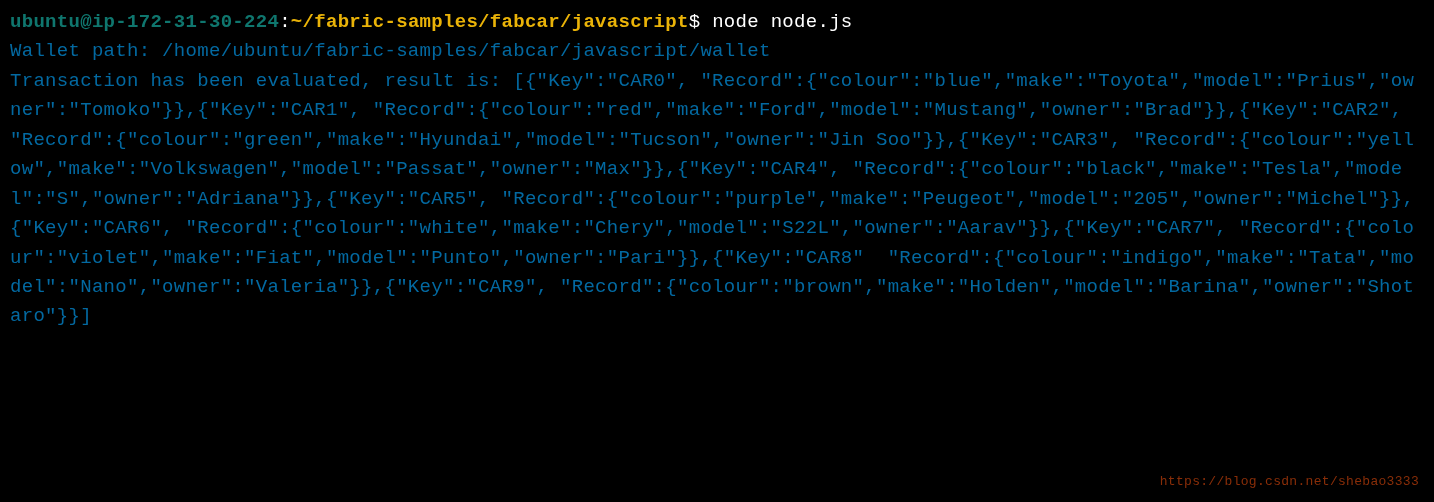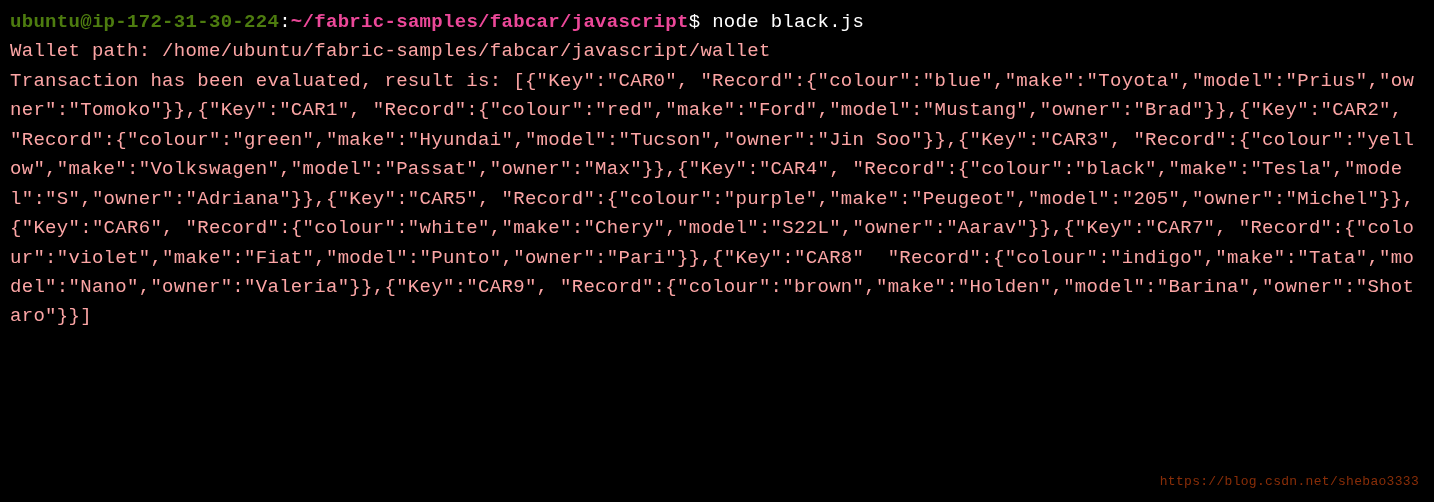--- a/index.html
+++ b/index.html
@@ -17,48 +17,48 @@
       width: 1434px;
       height: 502px;
       overflow: hidden;
       letter-spacing: 0.3px;
     }
     .terminal {
       white-space: pre-wrap;
       word-break: break-all;
     }
     .user-host {
-      color: #4d7c0f;
+      color: #0f766e;
       font-weight: bold;
     }
     .path {
-      color: #ec4899;
+      color: #eab308;
       font-weight: bold;
     }
     .command {
       color: #ffffff;
     }
     .output {
-      color: #fca5a5;
+      color: #0369a1;
     }
     .colon {
       color: #ffffff;
     }
     .dollar {
       color: #ffffff;
     }
     .watermark {
       position: absolute;
       bottom: 10px;
       right: 15px;
       color: #c2410c;
       font-size: 13px;
       opacity: 0.7;
     }
   </style>
 </head>
 <body>
 
-<div class="terminal"><span class="user-host">ubuntu@ip-172-31-30-224</span><span class="colon">:</span><span class="path">~/fabric-samples/fabcar/javascript</span><span class="dollar">$</span><span class="command"> node black.js</span>
+<div class="terminal"><span class="user-host">ubuntu@ip-172-31-30-224</span><span class="colon">:</span><span class="path">~/fabric-samples/fabcar/javascript</span><span class="dollar">$</span><span class="command"> node node.js</span>
 <span class="output">Wallet path: /home/ubuntu/fabric-samples/fabcar/javascript/wallet</span>
 <span class="output">Transaction has been evaluated, result is: [{"Key":"CAR0", "Record":{"colour":"blue","make":"Toyota","model":"Prius","owner":"Tomoko"}},{"Key":"CAR1", "Record":{"colour":"red","make":"Ford","model":"Mustang","owner":"Brad"}},{"Key":"CAR2", "Record":{"colour":"green","make":"Hyundai","model":"Tucson","owner":"Jin Soo"}},{"Key":"CAR3", "Record":{"colour":"yellow","make":"Volkswagen","model":"Passat","owner":"Max"}},{"Key":"CAR4", "Record":{"colour":"black","make":"Tesla","model":"S","owner":"Adriana"}},{"Key":"CAR5", "Record":{"colour":"purple","make":"Peugeot","model":"205","owner":"Michel"}},{"Key":"CAR6", "Record":{"colour":"white","make":"Chery","model":"S22L","owner":"Aarav"}},{"Key":"CAR7", "Record":{"colour":"violet","make":"Fiat","model":"Punto","owner":"Pari"}},{"Key":"CAR8"  "Record":{"colour":"indigo","make":"Tata","model":"Nano","owner":"Valeria"}},{"Key":"CAR9", "Record":{"colour":"brown","make":"Holden","model":"Barina","owner":"Shotaro"}}]</span></div>
 
 <div class="watermark">https://blog.csdn.net/shebao3333</div>
 
 </body></html>

